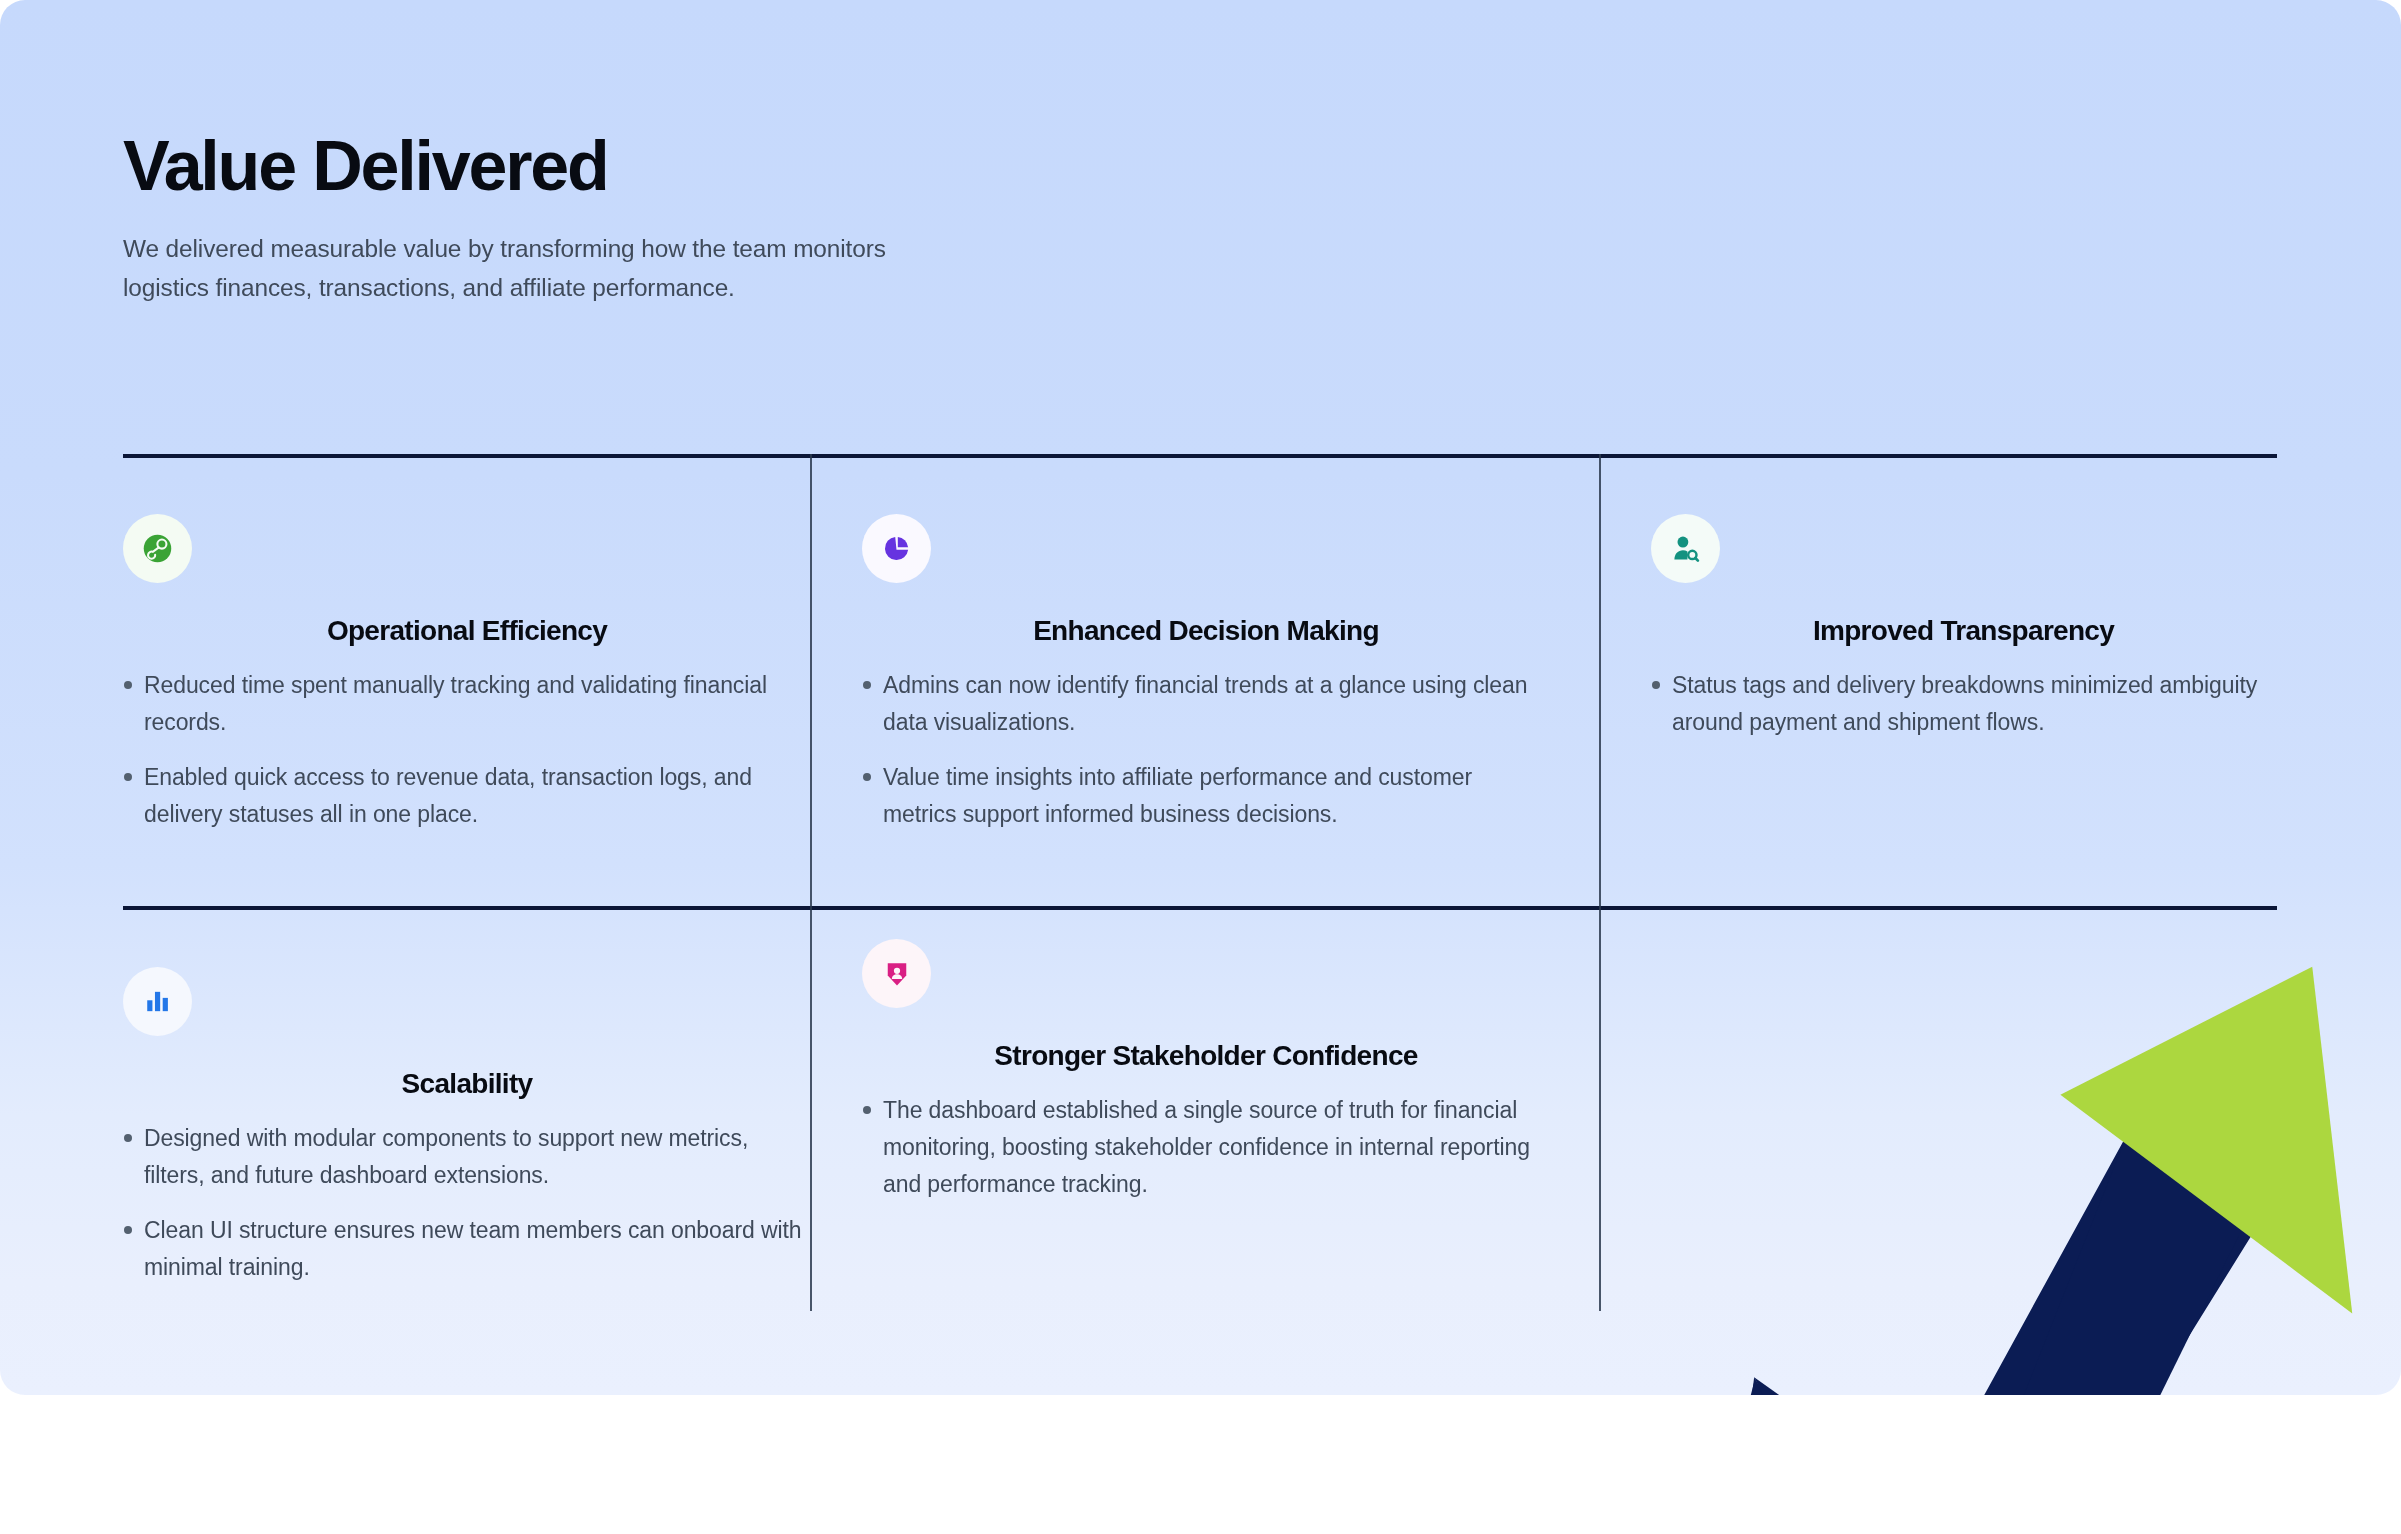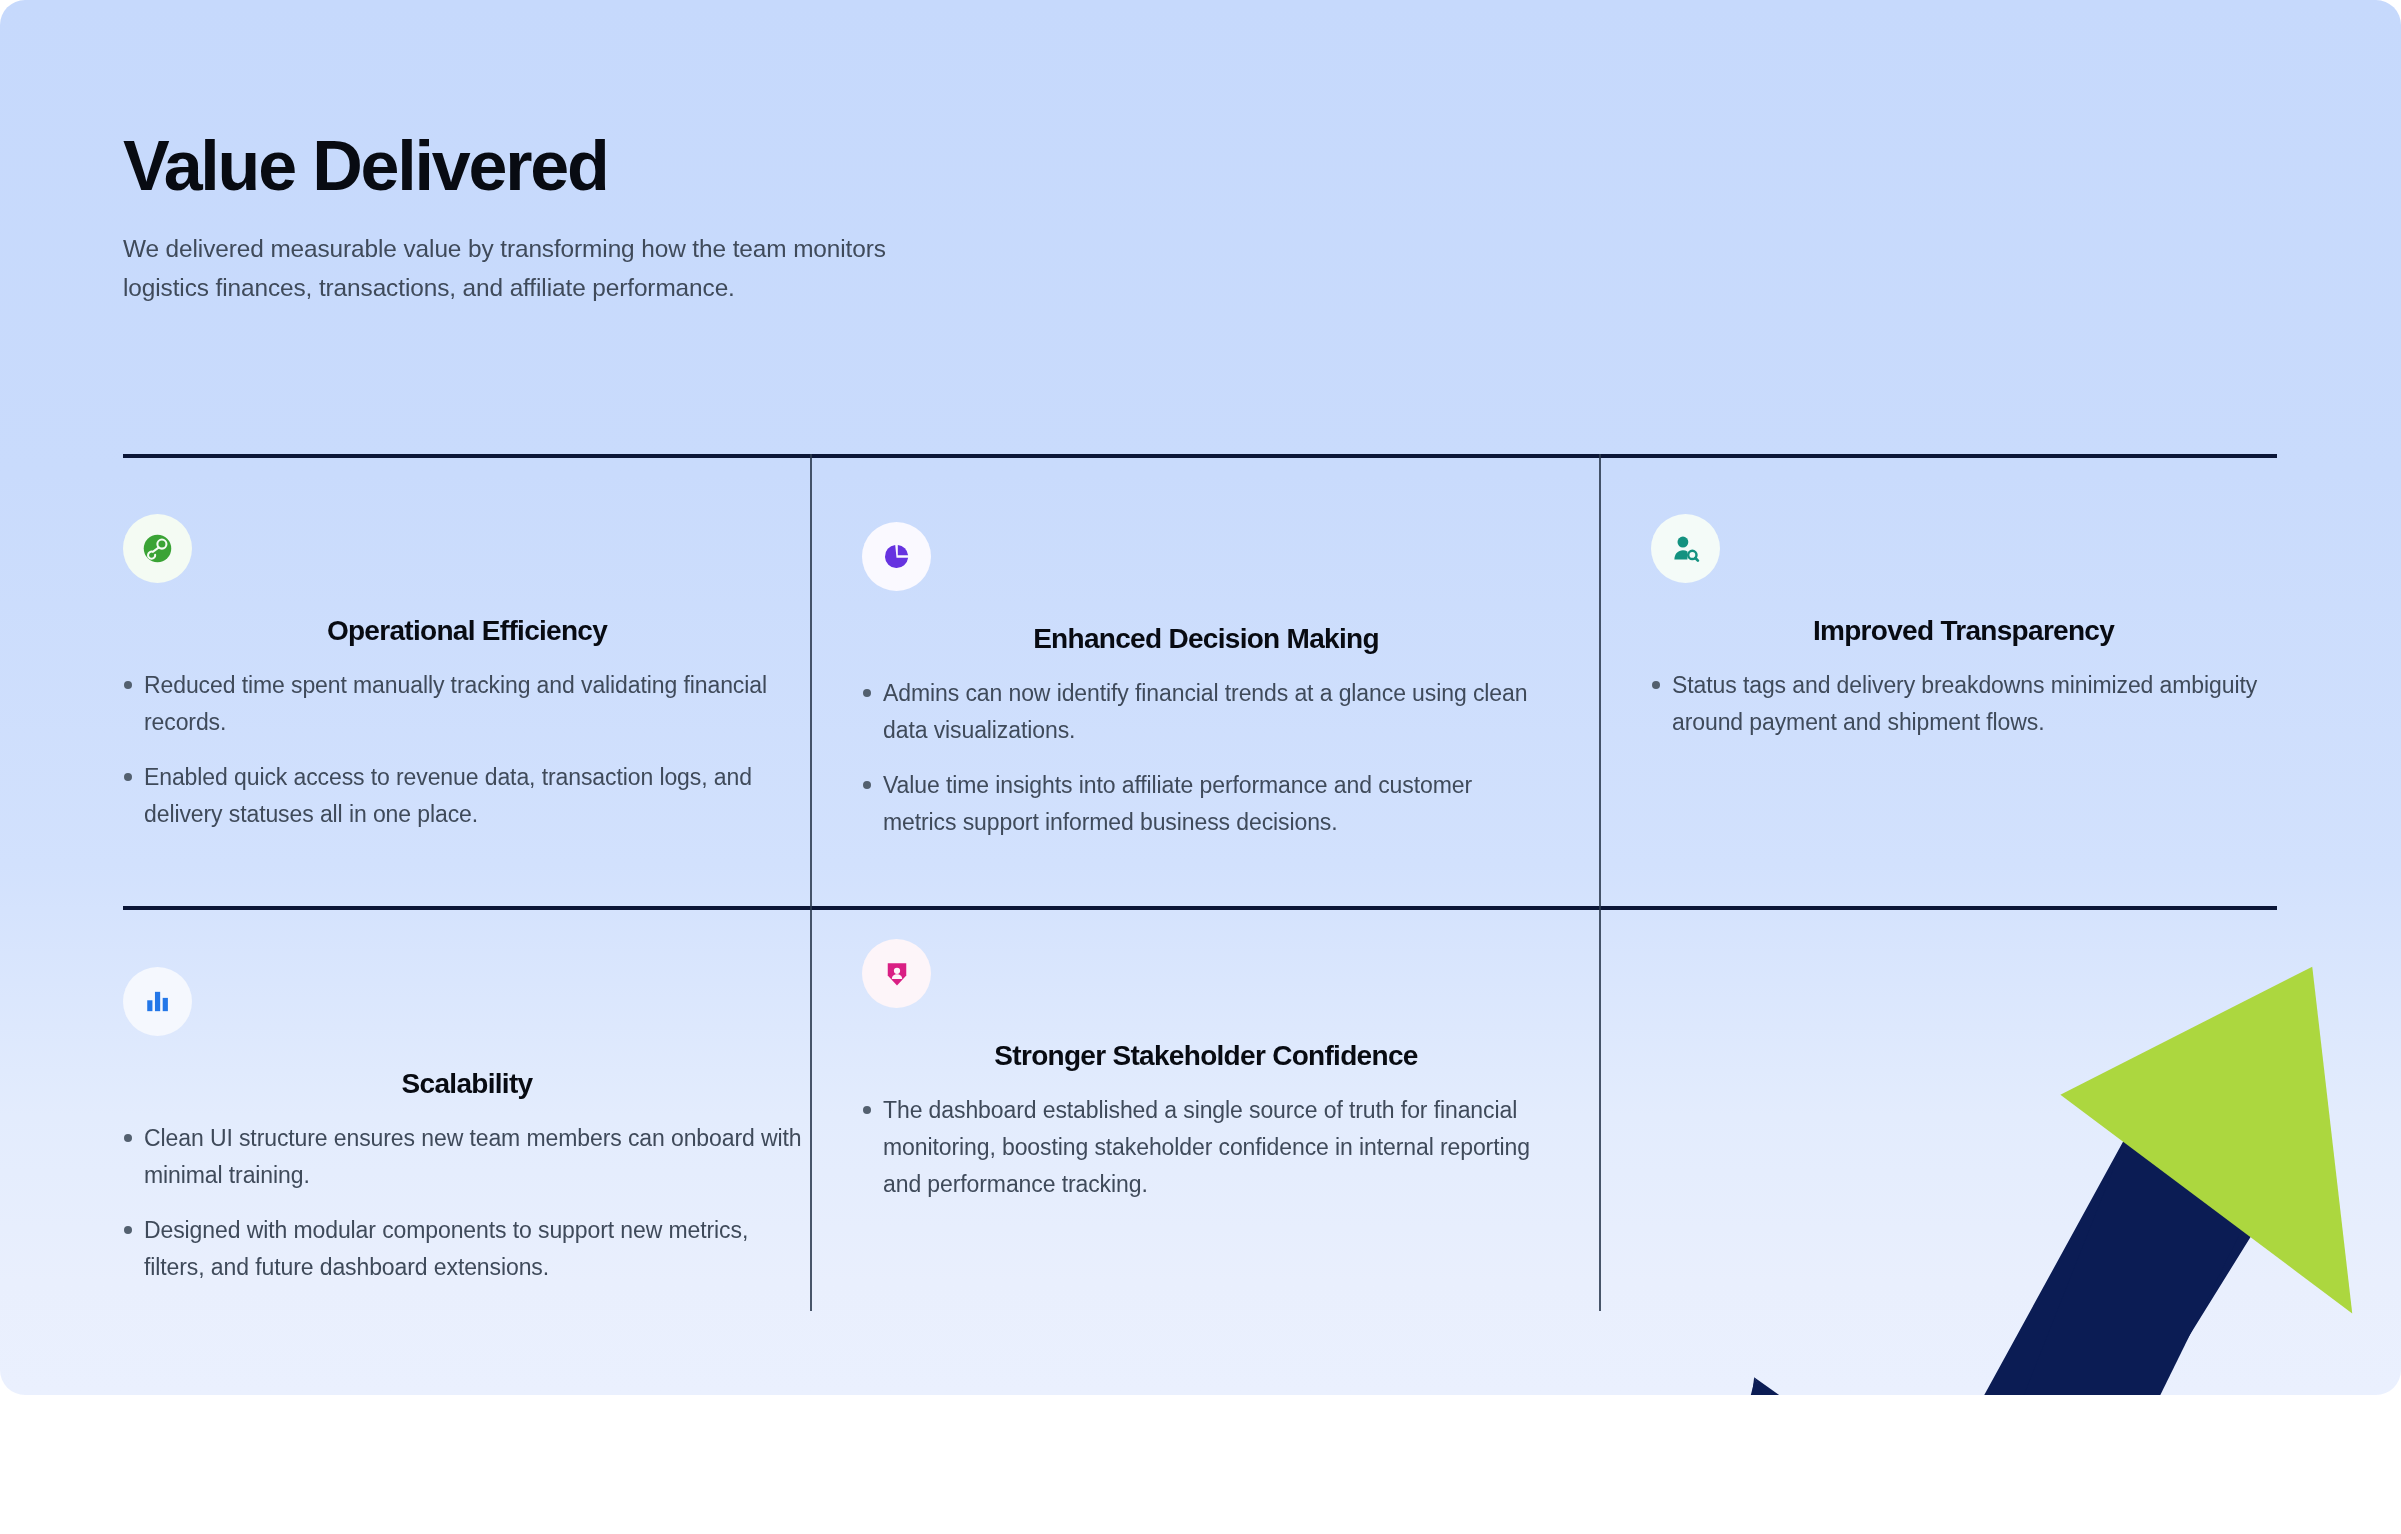--- a/index.html
+++ b/index.html
@@ -68,21 +68,21 @@
     position:absolute; top:0;
     width:1.9px; height:857px;
     background:#2b3a4f;
     opacity:.85;
   }
   .vdiv.v1 { left:687px; }
   .vdiv.v2 { left:1476px; }
 
   .cell { position:absolute; width:688px; }
   .cell.c0 { left:0px;    top:60px; }
-  .cell.c1 { left:739px; top:68px; }
+  .cell.c1 { left:739px; top:60px; }
   .cell.c2 { left:1528px; top:60px; }
   .cell.c3 { left:0px;    top:513px; }
   .cell.c4 { left:739px; top:485px; }
 
   .cell.c2 { width:625px; }
 
   
   .icon-badge {
     width:69px; height:69px;
     border-radius:50%;
@@ -210,22 +210,22 @@
         <span>
           <svg width="29" height="29" viewBox="0 0 24 24">
             <rect x="3.5" y="11" width="4.3" height="9" fill="#2377e8"></rect>
             <rect x="9.9" y="4" width="4.3" height="16" fill="#2377e8"></rect>
             <rect x="16.3" y="9" width="4.3" height="11" fill="#2377e8"></rect>
           </svg>
         </span>
       </div>
       <div class="card-title">Scalability</div>
       <ul class="bullets">
+        <li>Designed with modular components to support new metrics, filters, and future dashboard extensions.</li>
         <li>Clean UI structure ensures new team members can onboard with minimal training.</li>
-        <li>Designed with modular components to support new metrics, filters, and future dashboard extensions.</li>
       </ul>
     </div>
 
     <div class="cell c4">
       <div class="icon-badge badge-pink">
         <span>
           <svg width="30" height="30" viewBox="0 0 24 24">
             <path d="M4.6 3.4 L19.4 3.4 L19.4 13.2 L12 21.2 L4.6 13.2 Z" fill="#d91f84"></path>
             <circle cx="12" cy="9.4" r="2.5" fill="#fdf5f9"></circle>
             <path d="M7.9 16.0 C7.9 13.4 9.7 12.2 12 12.2 C14.3 12.2 16.1 13.4 16.1 16.0 Z" fill="#fdf5f9"></path>

